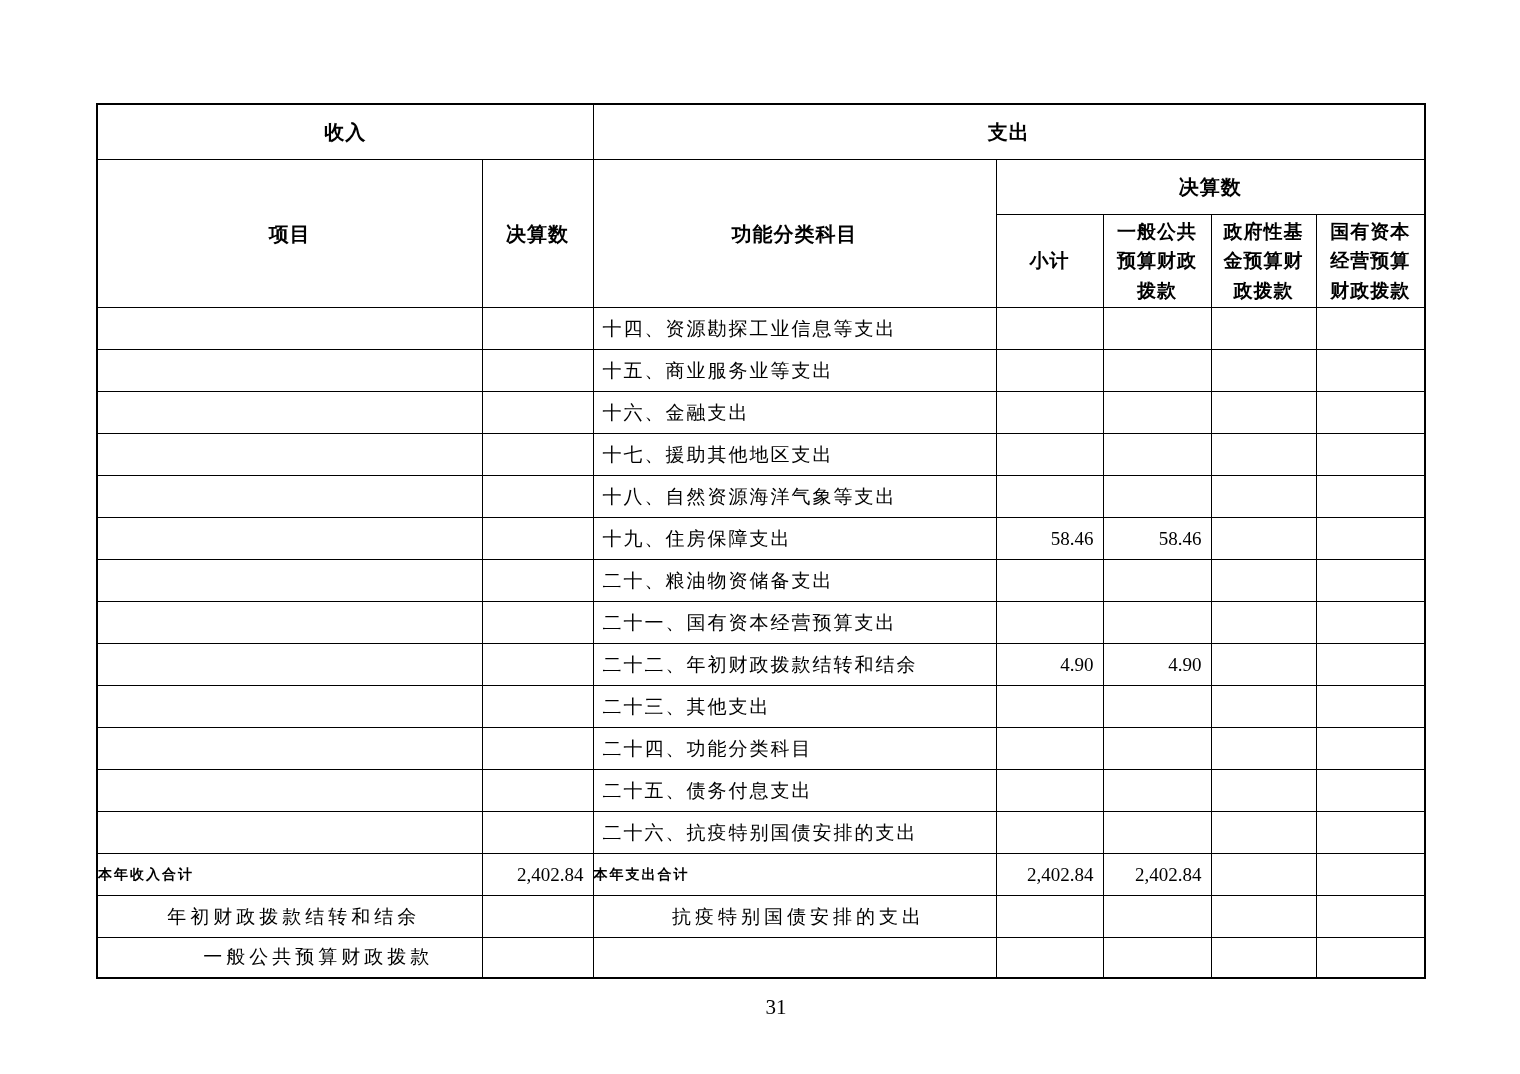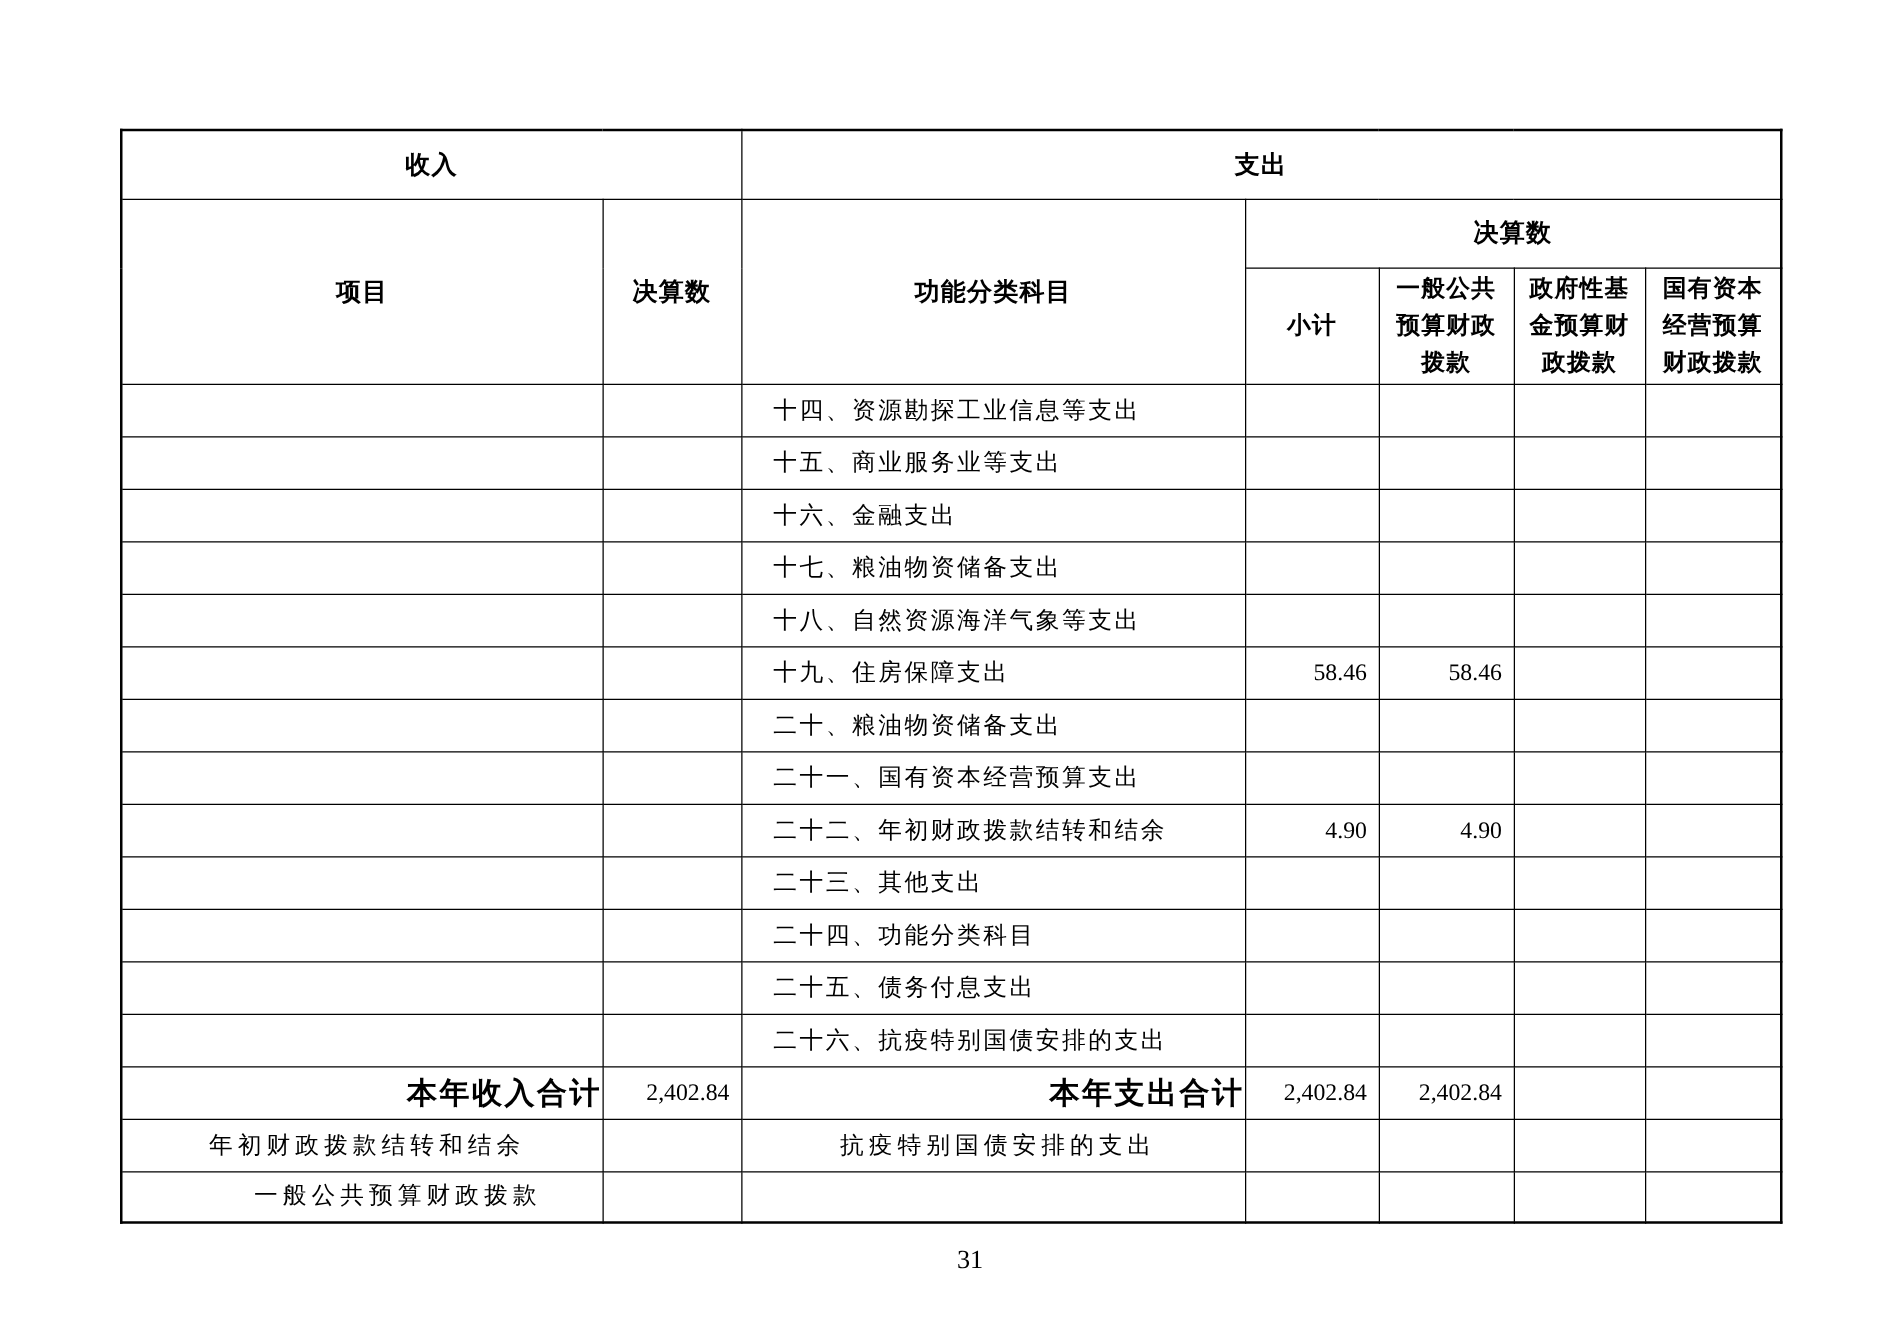--- a/index.html
+++ b/index.html
@@ -41,39 +41,39 @@
   }
   .subhdr { font-size: 19px; line-height: 1.55; padding: 2px 6px; }
   tr.row-top td { height: 43px; }
   tr.row-grp td { height: 44px; }
   tr.row-sub td { height: 90px; }
   tr.row-data td { height: 42px; }
   tr.row-last td { height: 40px; }
 
   .item-cell {
     text-align: left;
-    padding-left: 25px;
+    padding-left: 9px;
     padding-right: 4px;
     letter-spacing: 2px;
     font-size: 19px;
     white-space: nowrap;
     margin-top: 44px;
   }
   .num-cell {
     text-align: right;
     padding-right: 9px;
     font-size: 19px;
     font-family: "Liberation Serif", "DejaVu Serif", serif;
   }
   .bold { font-weight: normal; }
   .total-label {
-    text-align: right;
+    text-align: left;
     font-weight: bold;
     letter-spacing: 2px;
-    font-size: 24px;
+    font-size: 14px;
     font-family: "Liberation Sans", "DejaVu Sans", sans-serif;
     margin-left: 46px;
   }
   .carry-label {
     text-align: center;
     padding-left: 8px;
     letter-spacing: 4px;
     font-size: 19px;
     white-space: nowrap;
   }
@@ -147,21 +147,21 @@
           <td class="num-cell"></td>
           <td class="item-cell">十六、金融支出</td>
           <td class="num-cell"></td>
           <td class="num-cell"></td>
           <td class="num-cell"></td>
           <td class="num-cell"></td>
         </tr>
         <tr class="row-data">
           <td class="item-cell"></td>
           <td class="num-cell"></td>
-          <td class="item-cell">十七、粮油物资储备支出</td>
+          <td class="item-cell">十七、援助其他地区支出</td>
           <td class="num-cell"></td>
           <td class="num-cell"></td>
           <td class="num-cell"></td>
           <td class="num-cell"></td>
         </tr>
         <tr class="row-data">
           <td class="item-cell"></td>
           <td class="num-cell"></td>
           <td class="item-cell">十八、自然资源海洋气象等支出</td>
           <td class="num-cell"></td>

